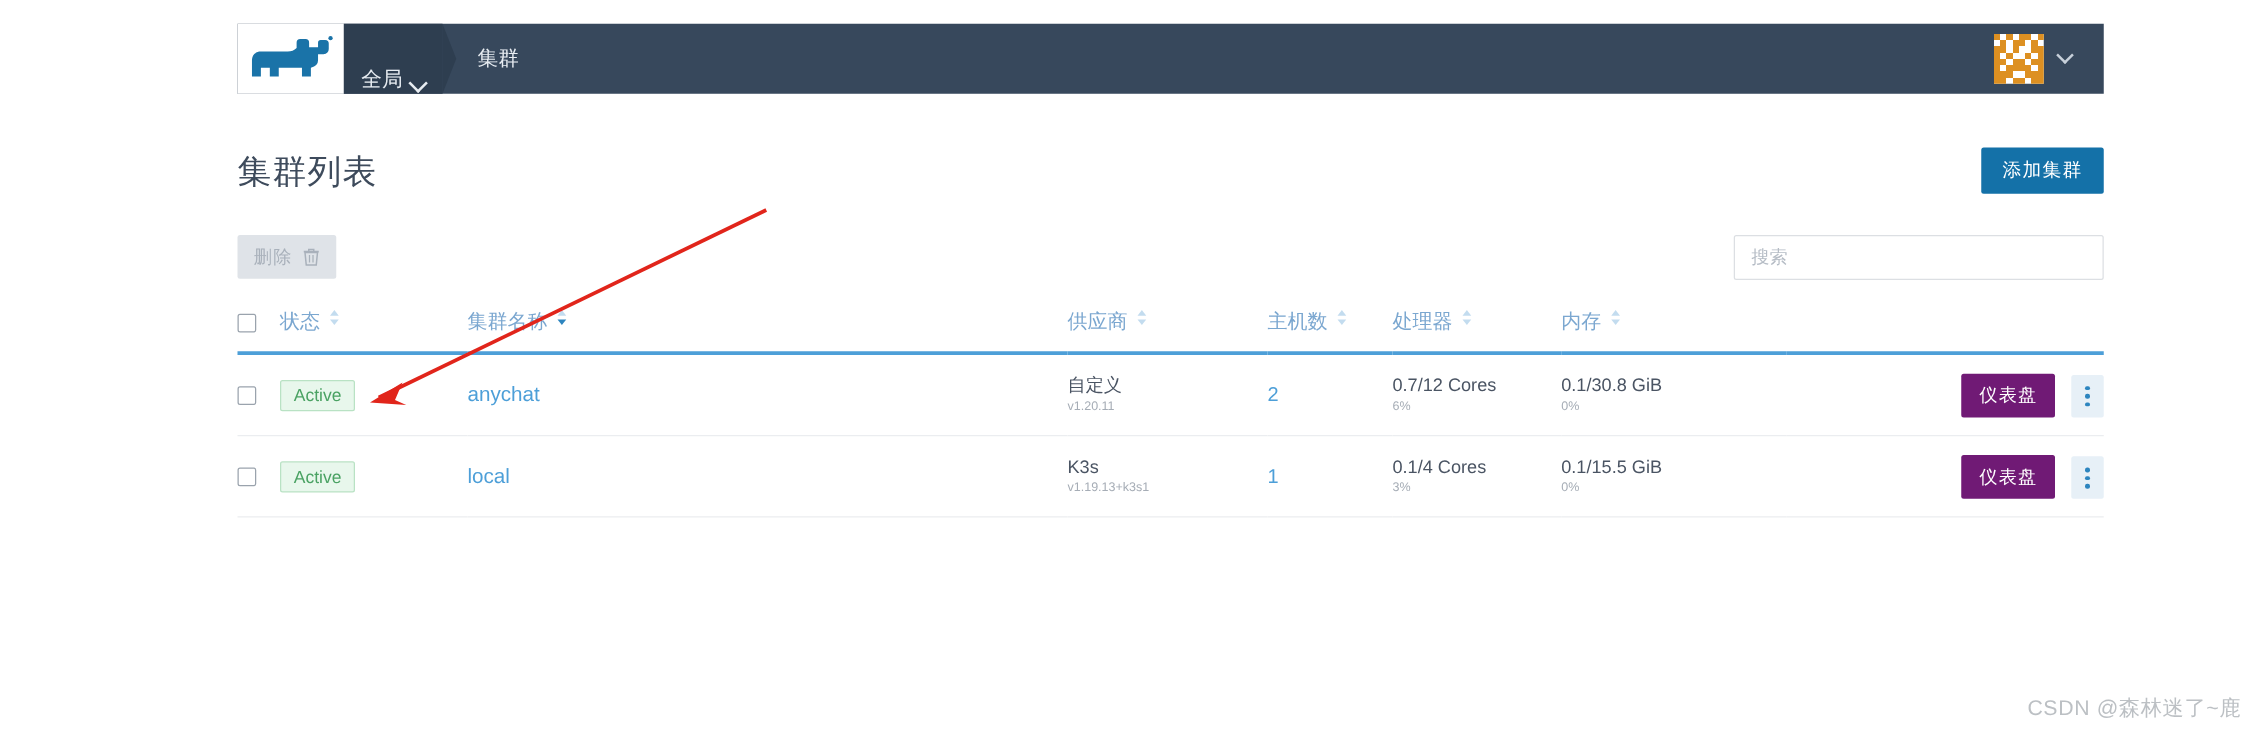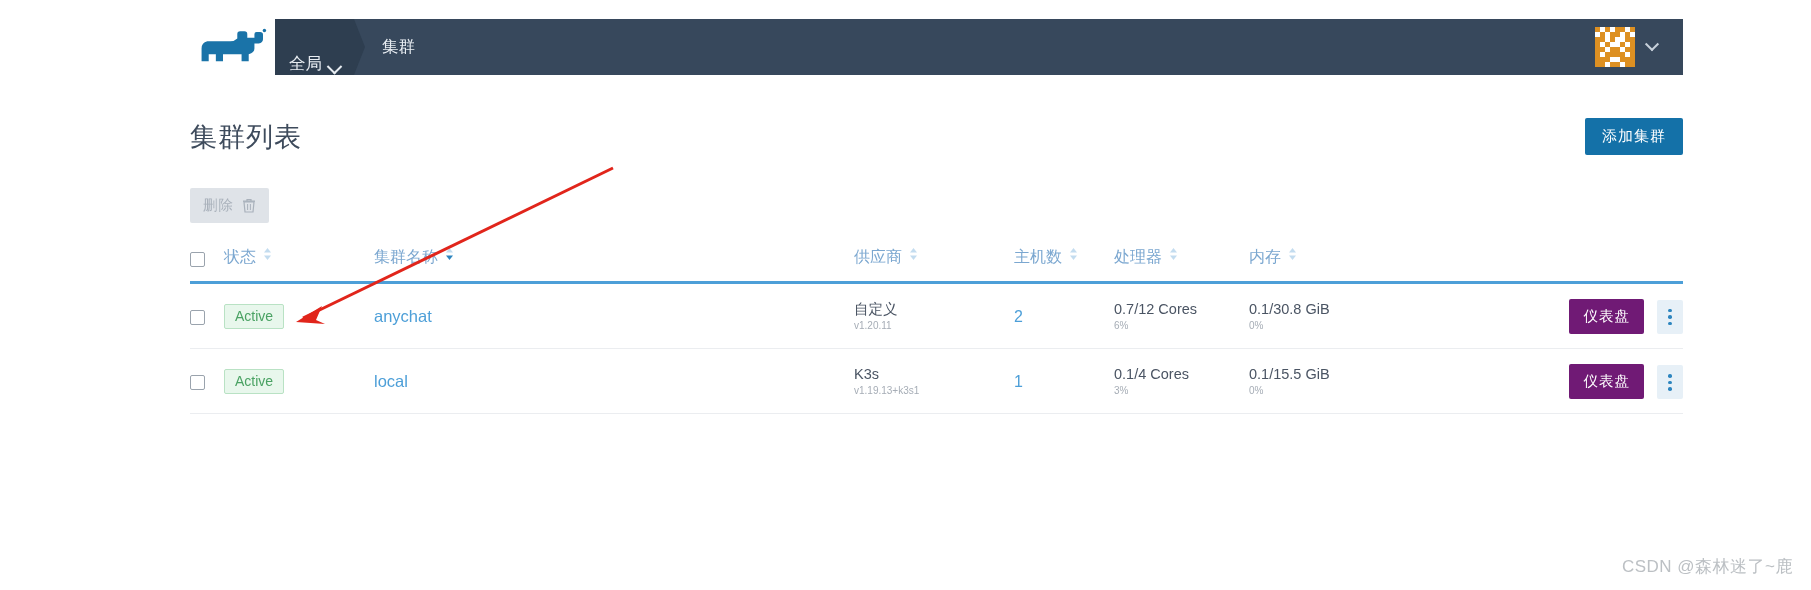--- a/index.html
+++ b/index.html
@@ -319,20 +319,21 @@
     <div class="toolbar">
       <button class="btn-disabled">
         <span>删除</span>
         <svg class="trash-icon" viewBox="0 0 14 15">
           <path d="M2 4 H12 L11 14 H3 Z" fill="none" stroke="#a9b1bb" stroke-width="1.2"></path>
           <path d="M1 3.2 H13" stroke="#a9b1bb" stroke-width="1.4"></path>
           <path d="M5 3 V1.6 H9 V3" fill="none" stroke="#a9b1bb" stroke-width="1.2"></path>
           <path d="M5.6 6 V12 M8.4 6 V12" stroke="#a9b1bb" stroke-width="1"></path>
         </svg>
       </button>
+      <input class="search-input" type="text" placeholder="搜索" style="">
     </div>
 
     <table class="cluster-table">
       <colgroup>
         <col style="width:34px">
           <col style="width:150px">
           <col style="width:480px">
         <col style="width:160px">
           <col style="width:100px">
           <col style="width:135px">

